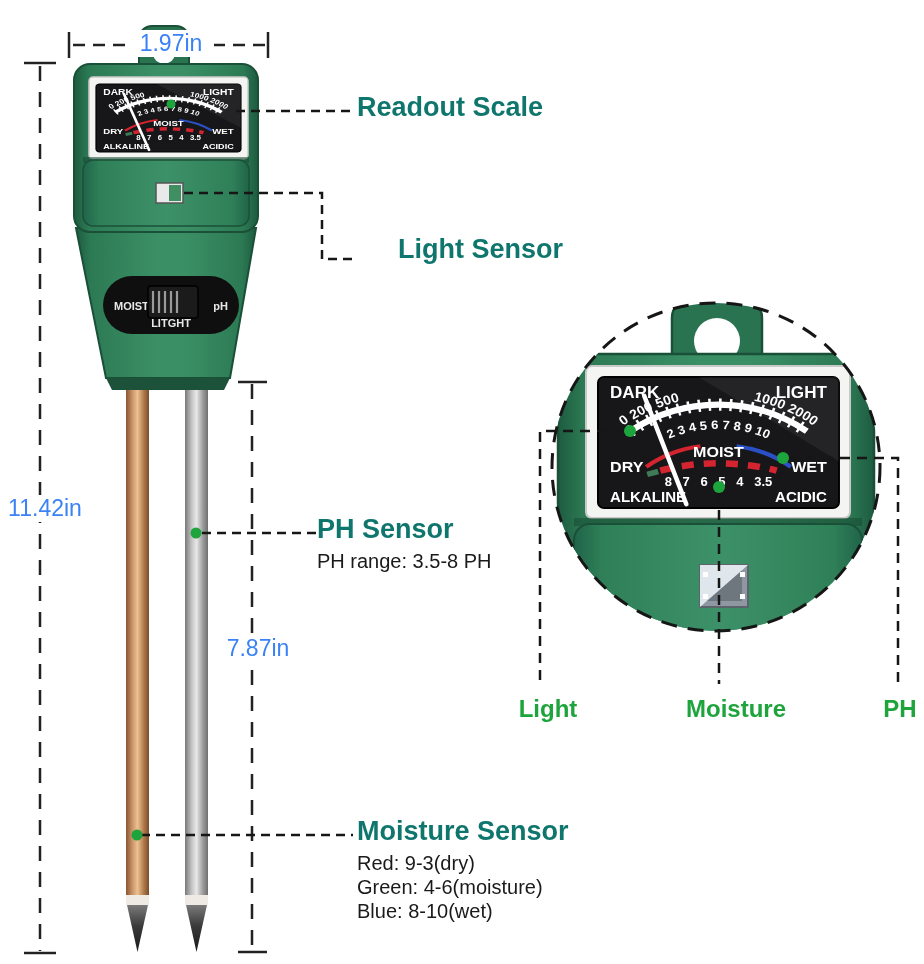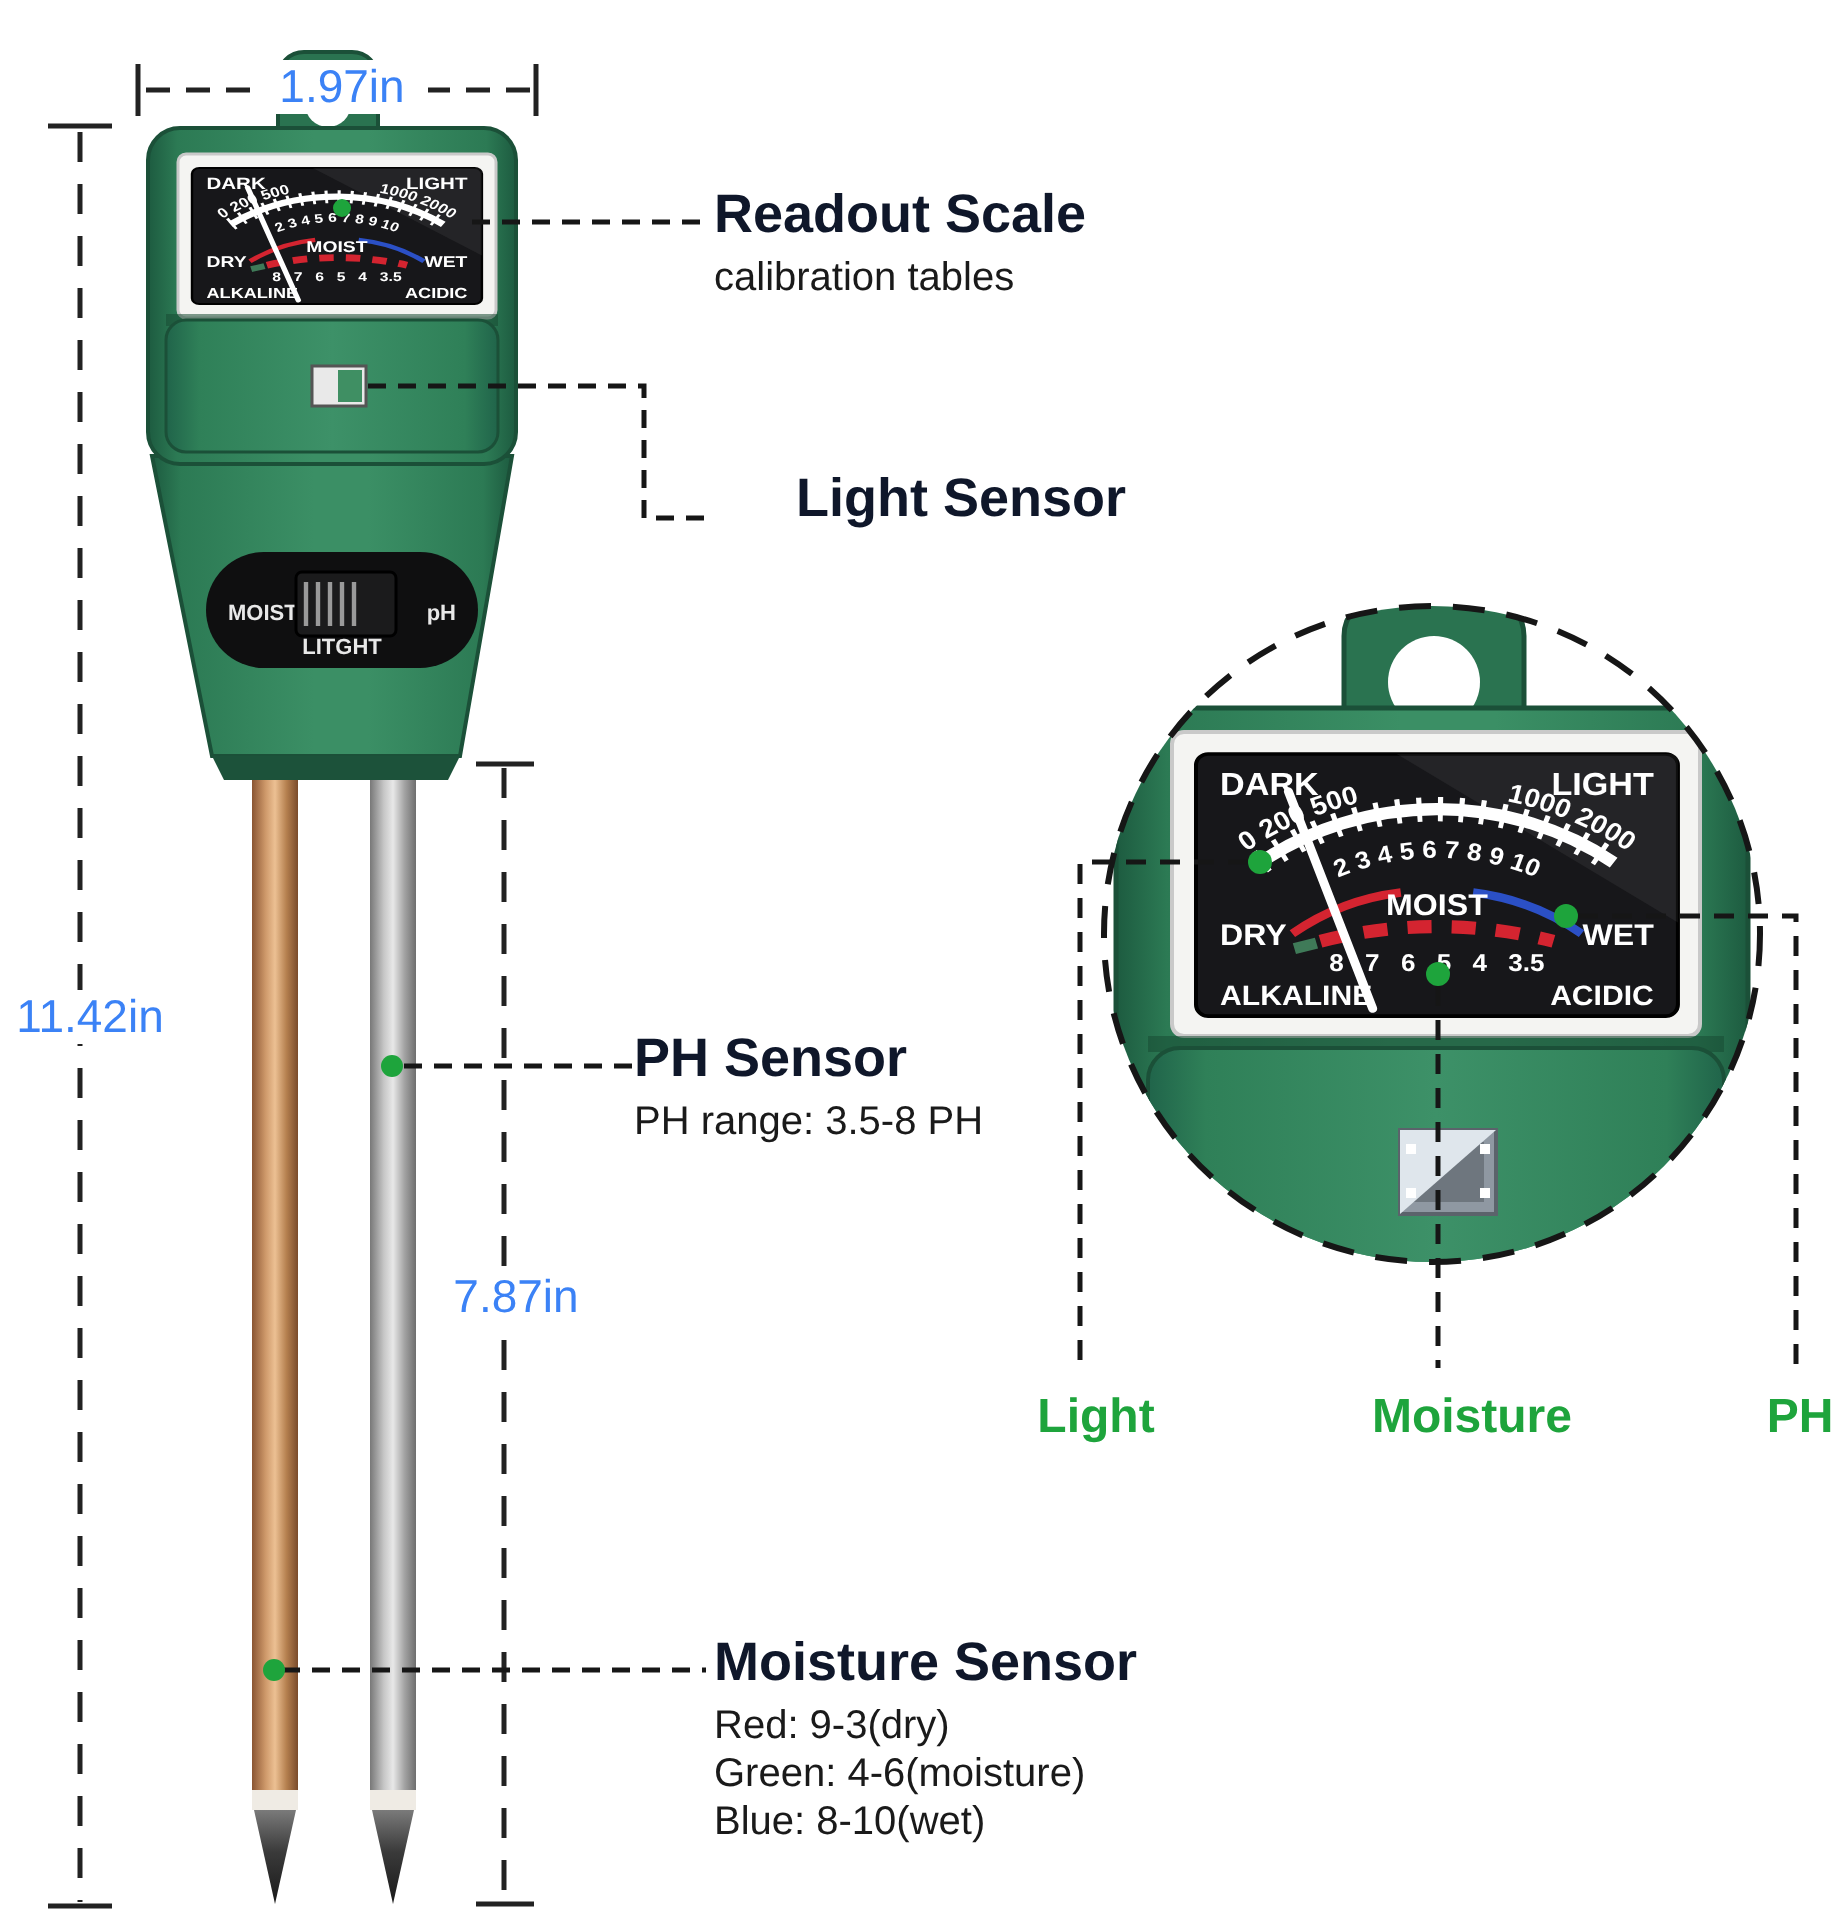--- a/index.html
+++ b/index.html
@@ -7,21 +7,21 @@
     width:924px;height:964px;position:relative;background:#ffffff;
     font-family:"Liberation Sans", sans-serif;overflow:hidden;
   }
   #scene{position:absolute;left:0;top:0;z-index:1;}
   svg text{font-family:"Liberation Sans", sans-serif;}
   .dim-label{
     position:absolute;z-index:3;background:#ffffff;color:#3b82f6;
     font-size:23px;text-align:center;padding:1px 3px;line-height:1.1;
   }
   .ann{position:absolute;z-index:3;}
-  .ann-title{color:#0f172a;font-weight:bold;font-size:27px;line-height:1.08;}
+  .ann-title{color:#0f766e;font-weight:bold;font-size:27px;line-height:1.08;}
   .ann-body{color:#1a1a1a;font-size:20px;line-height:1.2;margin-top:5px;}
   .inset-label{
     position:absolute;z-index:3;color:#1ea43c;font-weight:bold;
     font-size:24px;text-align:center;line-height:1.05;
   }
 </style>
 </head>
 <body>
 
 <svg id="scene" width="924" height="964" viewBox="0 0 924 964">
@@ -214,21 +214,20 @@
   </g>
 </svg>
 
 <div class="dim-label" style="left:128px;top:30px;width:80px;">1.97in</div>
 <div class="dim-label" style="left:2px;top:495px;width:80px;">11.42in</div>
 <div class="dim-label" style="left:218px;top:635px;width:74px;">7.87in</div>
 
 <div class="ann" style="left:357px;top:93px;">
   <div class="ann-title">Readout Scale</div>
   <div class="ann-body">
-    <div>calibration tables</div>
   </div>
 </div>
 
 <div class="ann" style="left:357px;top:235px;margin-left:41px;">
   <div class="ann-title">Light Sensor</div>
 </div>
 
 <div class="ann" style="left:317px;top:515px;">
   <div class="ann-title">PH Sensor</div>
   <div class="ann-body">PH range: 3.5-8 PH</div>

